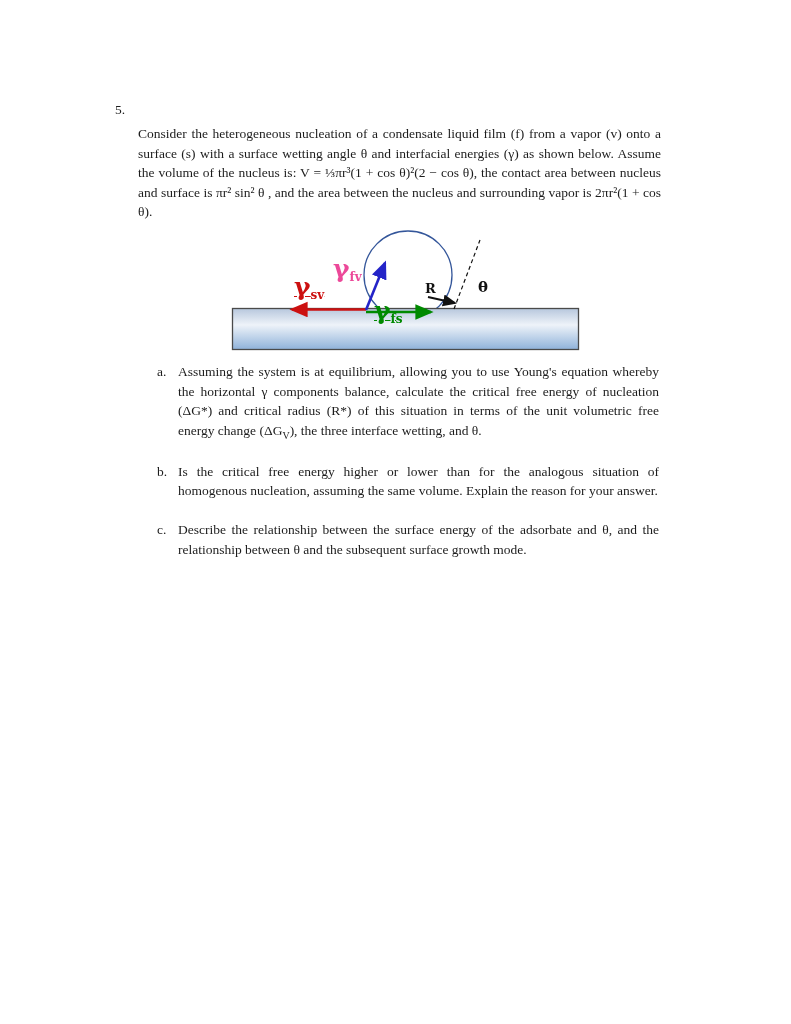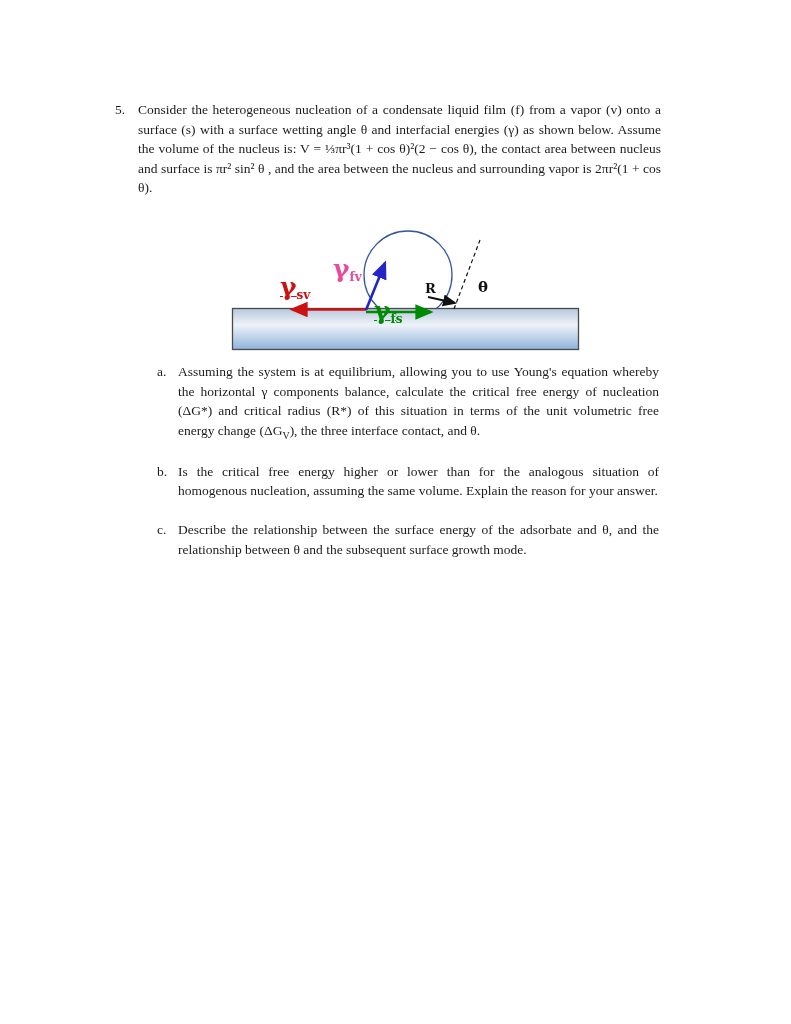--- a/index.html
+++ b/index.html
@@ -24,20 +24,21 @@
     font-size: 13.5px;
     line-height: 1.45;
   }
   .problem-number {
     width: 23px;
     flex: none;
   }
   .problem-text {
     flex: 1;
     text-align: justify;
+    margin-top: 24px;
   }
   .diagram {
     position: absolute;
     left: 228px;
     top: 228px;
     width: 358px;
     height: 128px;
   }
   .diagram svg {
     position: absolute;
@@ -118,37 +119,37 @@
 
     <line x1="138" y1="82" x2="157" y2="35" stroke-width="2.6" marker-end="url(#ah-blue)" stroke="#2424c8"></line>
 
     <line x1="138" y1="84" x2="203" y2="84" stroke-width="2.6" marker-end="url(#ah-green)" stroke="#008a00"></line>
 
     <line x1="200" y1="69" x2="227" y2="75" stroke-width="2" marker-end="url(#ah-black)" stroke="#111111"></line>
 
     <line x1="226" y1="81" x2="252" y2="12" stroke-width="1.2" stroke-dasharray="4 3" stroke="#111111"></line>
   </svg>
 
-  <div class="dlabel c-red" style="left:52px; top:44px;text-decoration:underline;">
+  <div class="dlabel c-red" style="left:66px; top:44px;text-decoration:underline;">
     <span class="gsym">γ</span><sub>sv</sub>
   </div>
   <div class="dlabel c-blue" style="left:105px; top:26px;">
     <span class="gsym">γ</span><sub>fv</sub>
   </div>
   <div class="dlabel c-green" style="left:146px; top:68px;text-decoration:underline;">
     <span class="gsym">γ</span><sub>fs</sub>
   </div>
   <div class="dlabel c-black r-label" style="left:197px; top:53px;">R</div>
   <div class="dlabel c-black theta-label" style="left:250px; top:50px;">θ</div>
 </div>
 
 <div class="questions">
   <div class="question">
     <div class="q-label">a.</div>
-    <div class="q-text"><span>Assuming the system is at equilibrium, allowing you to use Young's equation whereby the horizontal γ components balance, calculate the critical free energy of nucleation (ΔG*) and critical radius (R*) of this situation in terms of the unit volumetric free energy change (ΔG</span><sub>V</sub><span>), the three interface contact, and θ.</span></div>
+    <div class="q-text"><span>Assuming the system is at equilibrium, allowing you to use Young's equation whereby the horizontal γ components balance, calculate the critical free energy of nucleation (ΔG*) and critical radius (R*) of this situation in terms of the unit volumetric free energy change (ΔG</span><sub>V</sub><span>), the three interface wetting, and θ.</span></div>
   </div>
   <div class="question">
     <div class="q-label">b.</div>
     <div class="q-text">Is the critical free energy higher or lower than for the analogous situation of homogenous nucleation, assuming the same volume. Explain the reason for your answer.</div>
   </div>
   <div class="question">
     <div class="q-label">c.</div>
     <div class="q-text">Describe the relationship between the surface energy of the adsorbate and θ, and the relationship between θ and the subsequent surface growth mode.</div>
   </div>
 </div>

